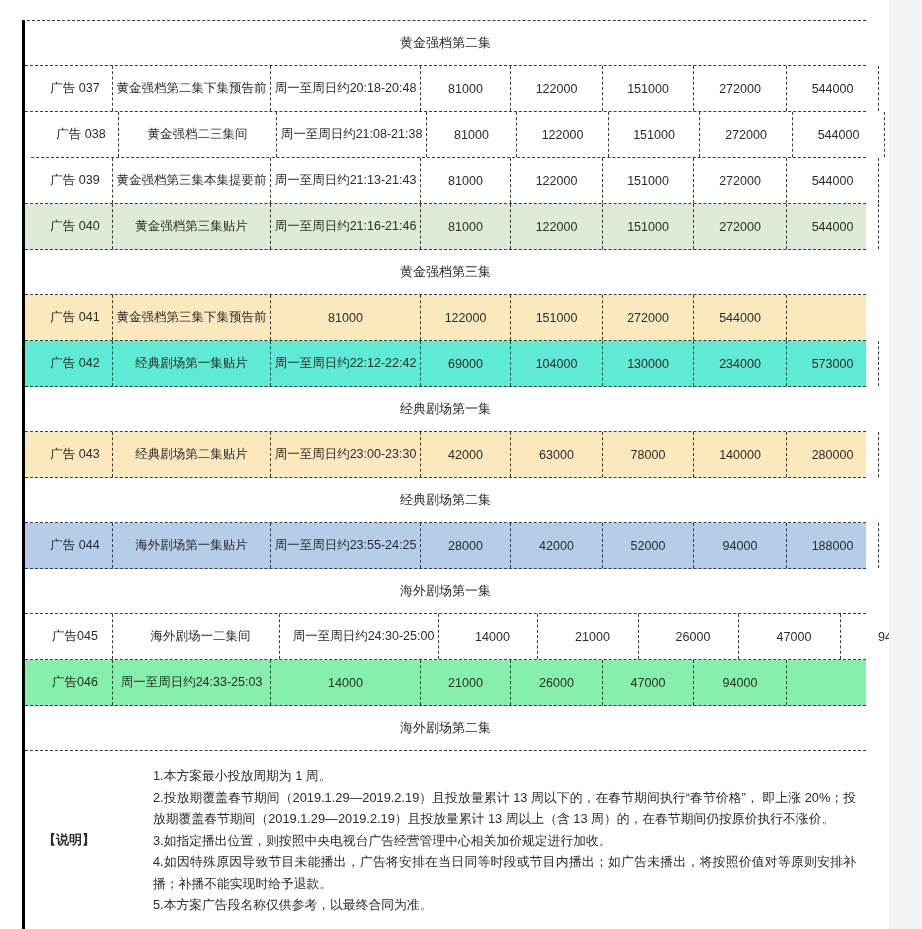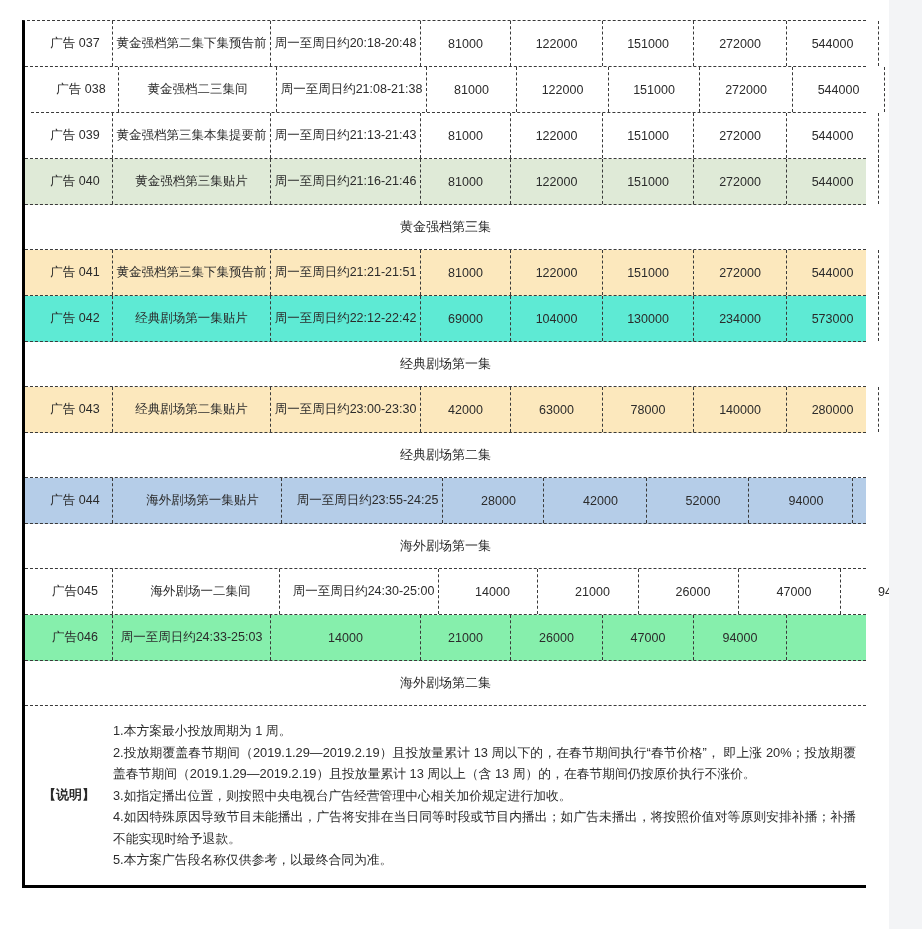--- a/index.html
+++ b/index.html
@@ -34,31 +34,34 @@
   }
   .notes-row{
     display:grid;grid-template-columns:88px 1fr;
     min-height:158px;align-items:center;
   }
   .notes-label{
     font-weight:bold;font-size:13px;text-align:center;
     align-self:center;
   }
   .notes-body{
-    padding:14px 10px 14px 0;max-width:748px;
+    padding:14px 10px 14px 0;max-width:748px;margin-left:40px;
   }
   .note-line{
     font-size:12.8px;line-height:21.5px;text-align:justify;
   }
 </style>
 </head>
 <body>
 
 <div class="table-wrap">
   <div id="rows">
+      <div class="row section-row">
+    <span class="section-label">黄金强档第二集</span>
+  </div>
       <div class="row data-row" style="background: rgb(255, 255, 255);">
     <div class="cell">广告 037</div>
     <div class="cell">黄金强档第二集下集预告前</div>
     <div class="cell">周一至周日约20:18-20:48</div>
     <div class="cell">81000</div>
     <div class="cell">122000</div>
     <div class="cell">151000</div>
     <div class="cell">272000</div>
     <div class="cell">544000</div>
   </div>
@@ -91,21 +94,20 @@
     <div class="cell">151000</div>
     <div class="cell">272000</div>
     <div class="cell">544000</div>
   </div>
       <div class="row section-row">
     <span class="section-label">黄金强档第三集</span>
   </div>
       <div class="row data-row" style="background: rgb(252, 232, 189);">
     <div class="cell">广告 041</div>
     <div class="cell">黄金强档第三集下集预告前</div>
-    <div class="cell">周一至周日约21:21-21:51</div>
     <div class="cell">81000</div>
     <div class="cell">122000</div>
     <div class="cell">151000</div>
     <div class="cell">272000</div>
     <div class="cell">544000</div>
   </div>
       <div class="row data-row" style="background: #5eead4;">
     <div class="cell">广告 042</div>
     <div class="cell">经典剧场第一集贴片</div>
     <div class="cell">周一至周日约22:12-22:42</div>
@@ -124,21 +126,21 @@
     <div class="cell">周一至周日约23:00-23:30</div>
     <div class="cell">42000</div>
     <div class="cell">63000</div>
     <div class="cell">78000</div>
     <div class="cell">140000</div>
     <div class="cell">280000</div>
   </div>
       <div class="row section-row">
     <span class="section-label">经典剧场第二集</span>
   </div>
-      <div class="row data-row" style="background: rgb(181, 205, 232); gap: 11px;">
+      <div class="row data-row" style="background: rgb(181, 205, 232);">
     <div class="cell">广告 044</div>
     <div class="cell">海外剧场第一集贴片</div>
     <div class="cell">周一至周日约23:55-24:25</div>
     <div class="cell">28000</div>
     <div class="cell">42000</div>
     <div class="cell">52000</div>
     <div class="cell">94000</div>
     <div class="cell">188000</div>
   </div>
       <div class="row section-row">

